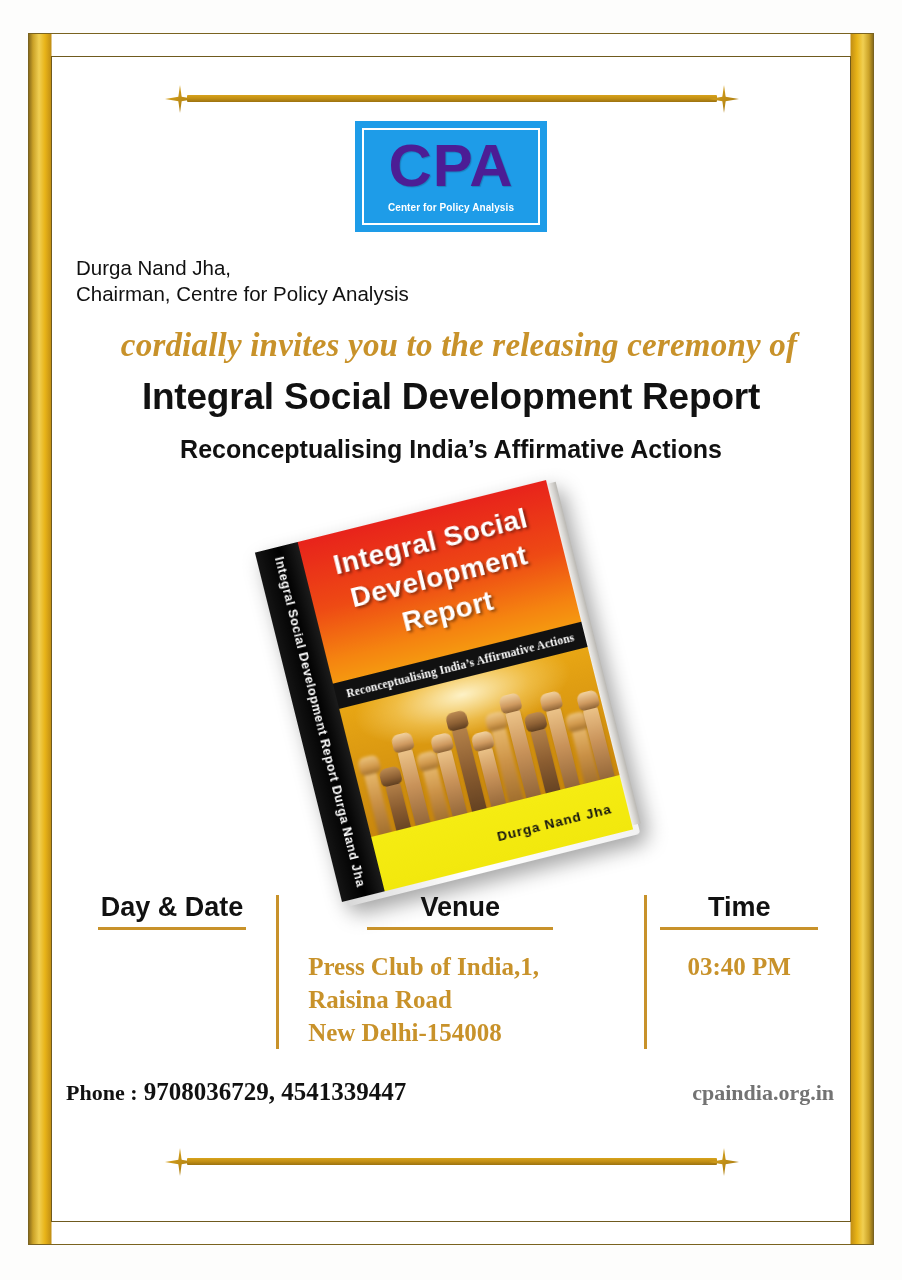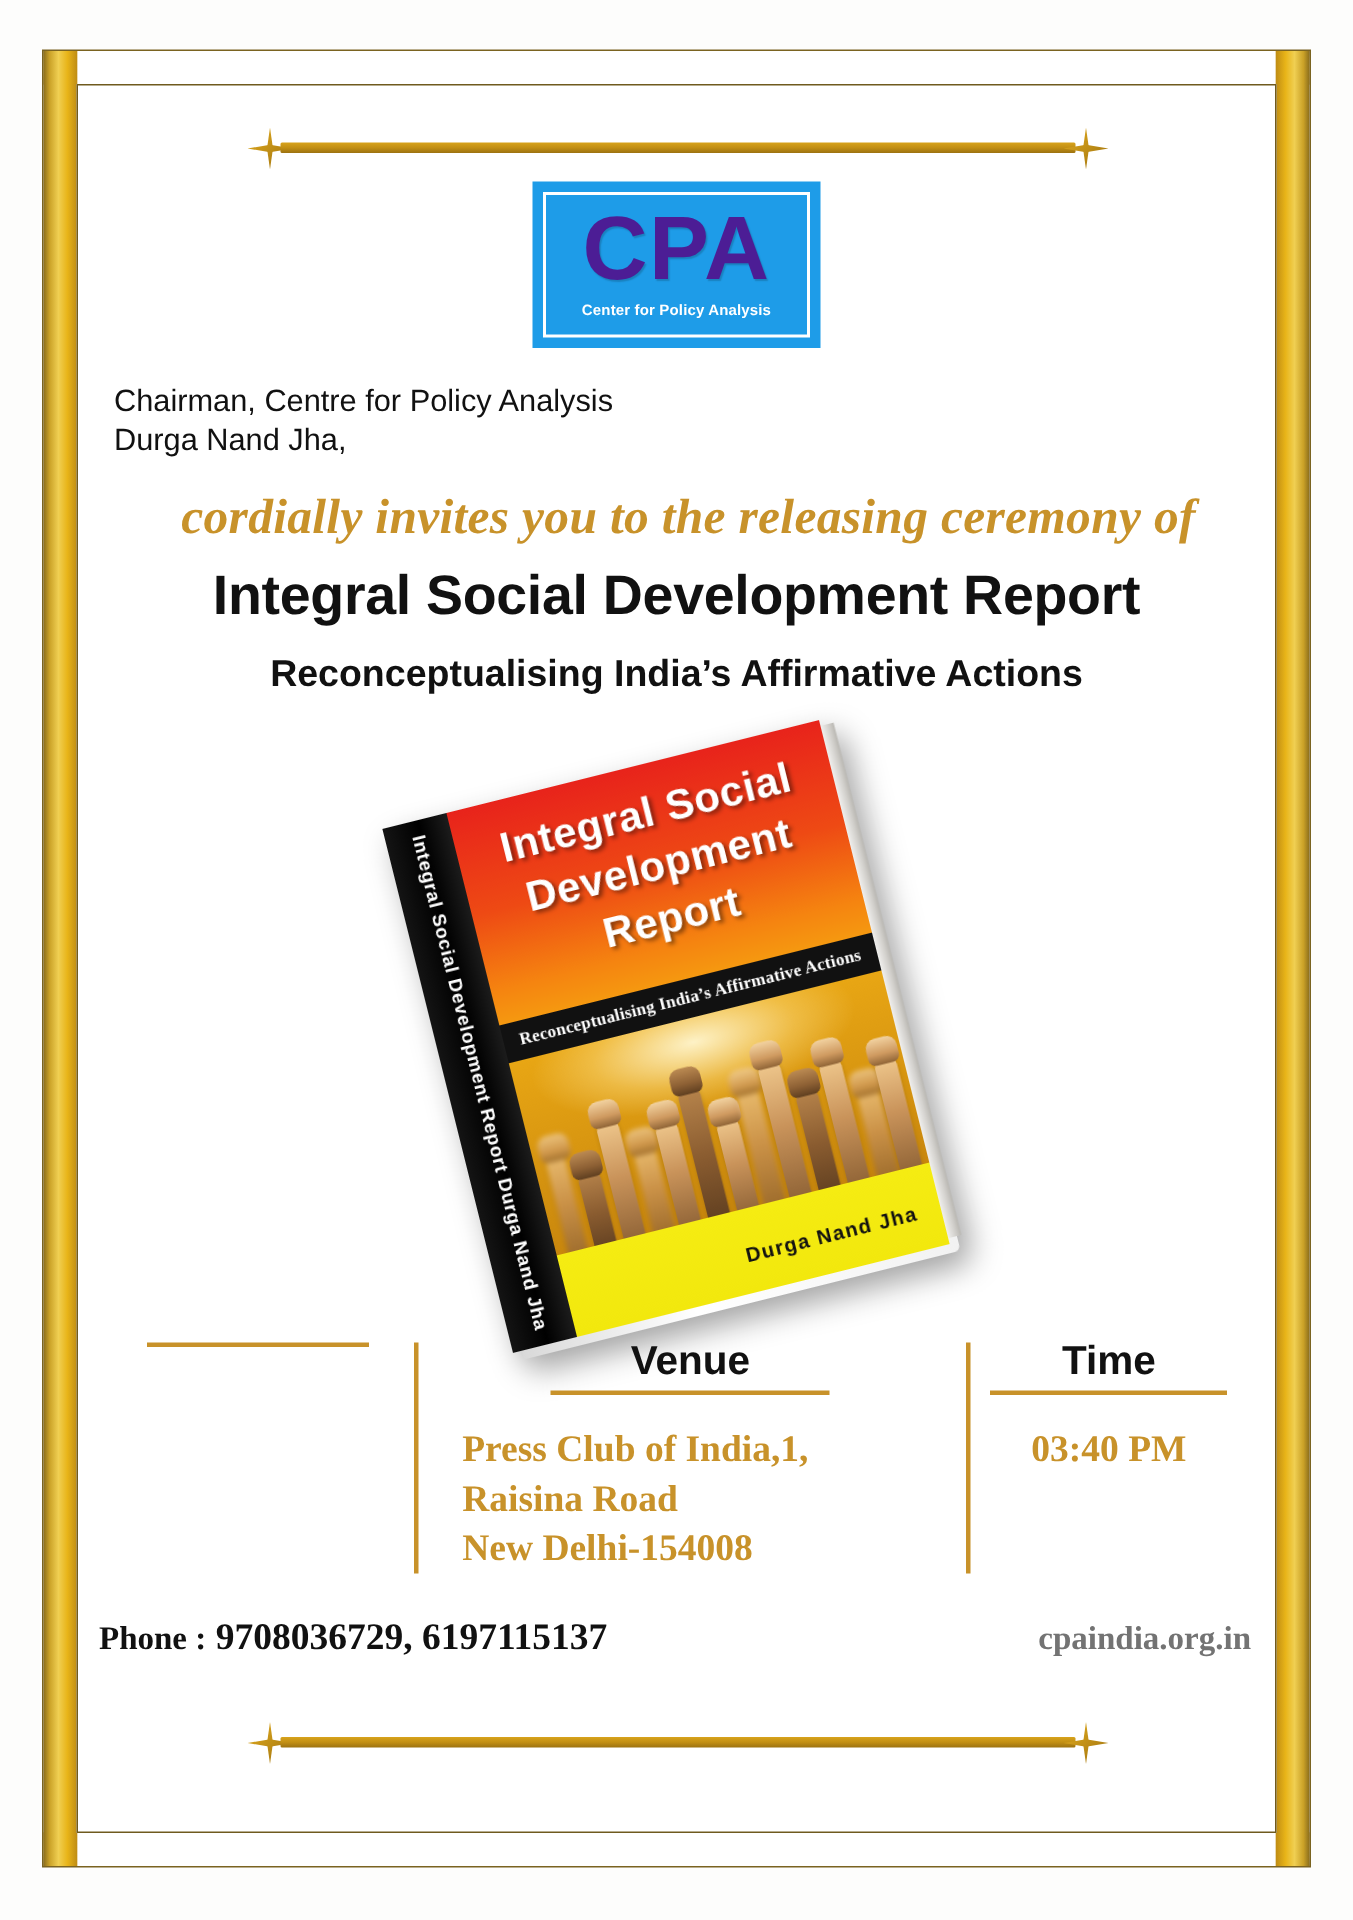--- a/index.html
+++ b/index.html
@@ -474,22 +474,22 @@
 
     <div class="logo-wrap">
       <div class="cpa-logo">
         <div class="cpa-logo-border"></div>
         <div class="cpa-mark">CPA</div>
         <div class="cpa-sub">Center for Policy Analysis</div>
       </div>
     </div>
 
     <div class="host">
+      <div>Durga Nand Jha,</div>
       <div>Chairman, Centre for Policy Analysis</div>
-      <div>Durga Nand Jha,</div>
     </div>
 
     <div class="invite-line">cordially invites you to the releasing ceremony of</div>
     <div class="report-title">Integral Social Development Report</div>
     <div class="report-subtitle">Reconceptualising India’s Affirmative Actions</div>
 
     <div class="book-stage">
       <div class="book">
         <div class="book-pages"></div>
         <div class="book-edge"></div>
@@ -519,40 +519,41 @@
           </div>
           <div class="face-band">
             <span class="face-author">Durga Nand Jha</span>
           </div>
         </div>
       </div>
     </div>
 
     <div class="details">
       <div class="detail-col day">
+        <div class="detail-head">Day &amp; Date</div>
         <div class="detail-rule"></div>
       </div>
       <div class="detail-col venue">
         <div class="detail-head">Venue</div>
         <div class="detail-rule"></div>
         <div class="detail-value">Press Club of India,1,
 Raisina Road
 New Delhi-154008</div>
       </div>
       <div class="detail-col time">
         <div class="detail-head">Time</div>
         <div class="detail-rule"></div>
         <div class="detail-value">03:40 PM</div>
       </div>
     </div>
 
     <div class="footer">
       <div class="phone">
         <span class="label">Phone :</span>
-        <span>9708036729, 6197115137</span>
+        <span>9708036729, 4541339447</span>
       </div>
       <div class="website">cpaindia.org.in</div>
     </div>
 
     <div class="ornament bottom">
       <span class="orn-star left"></span>
       <span class="orn-bar"></span>
       <span class="orn-star right"></span>
     </div>
 

